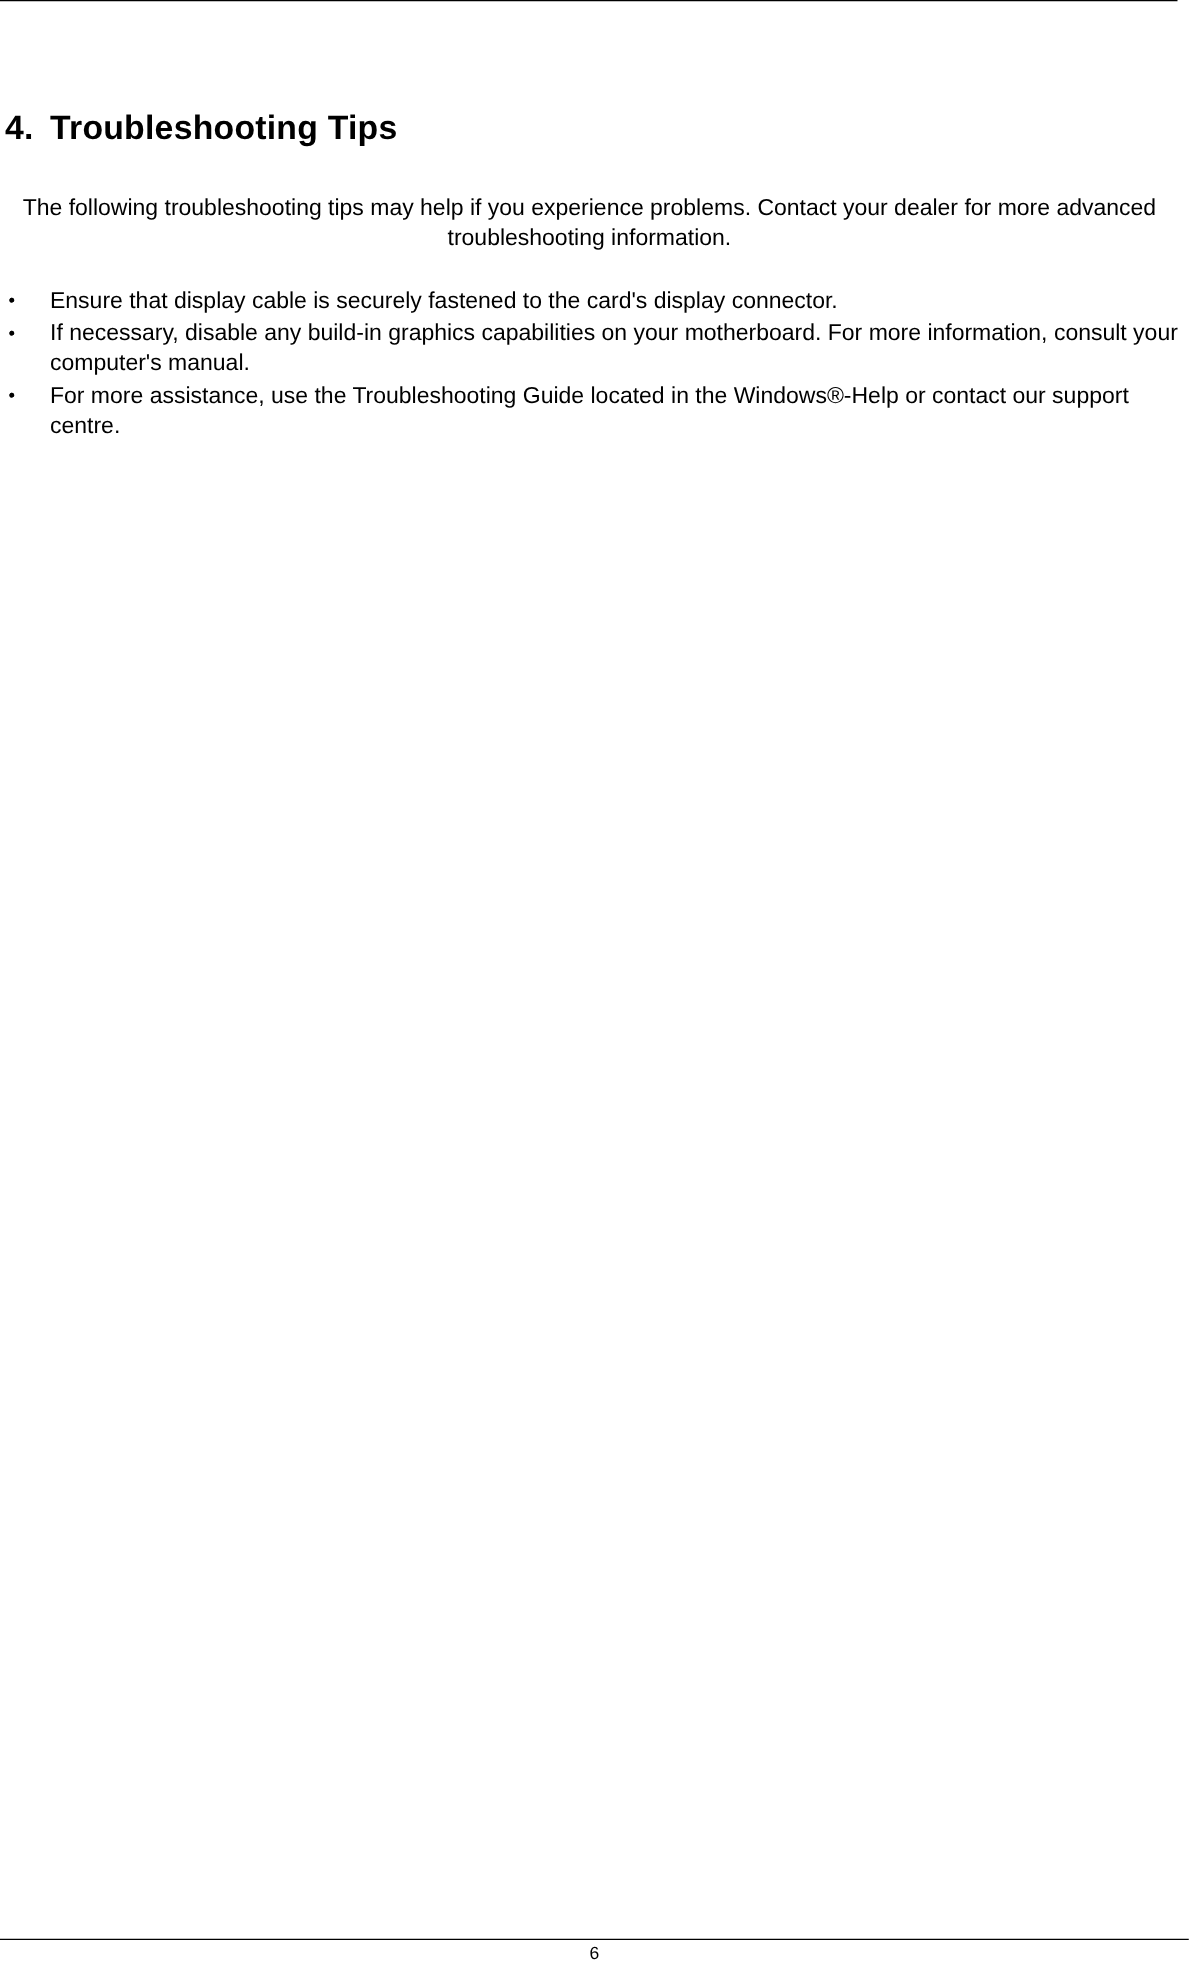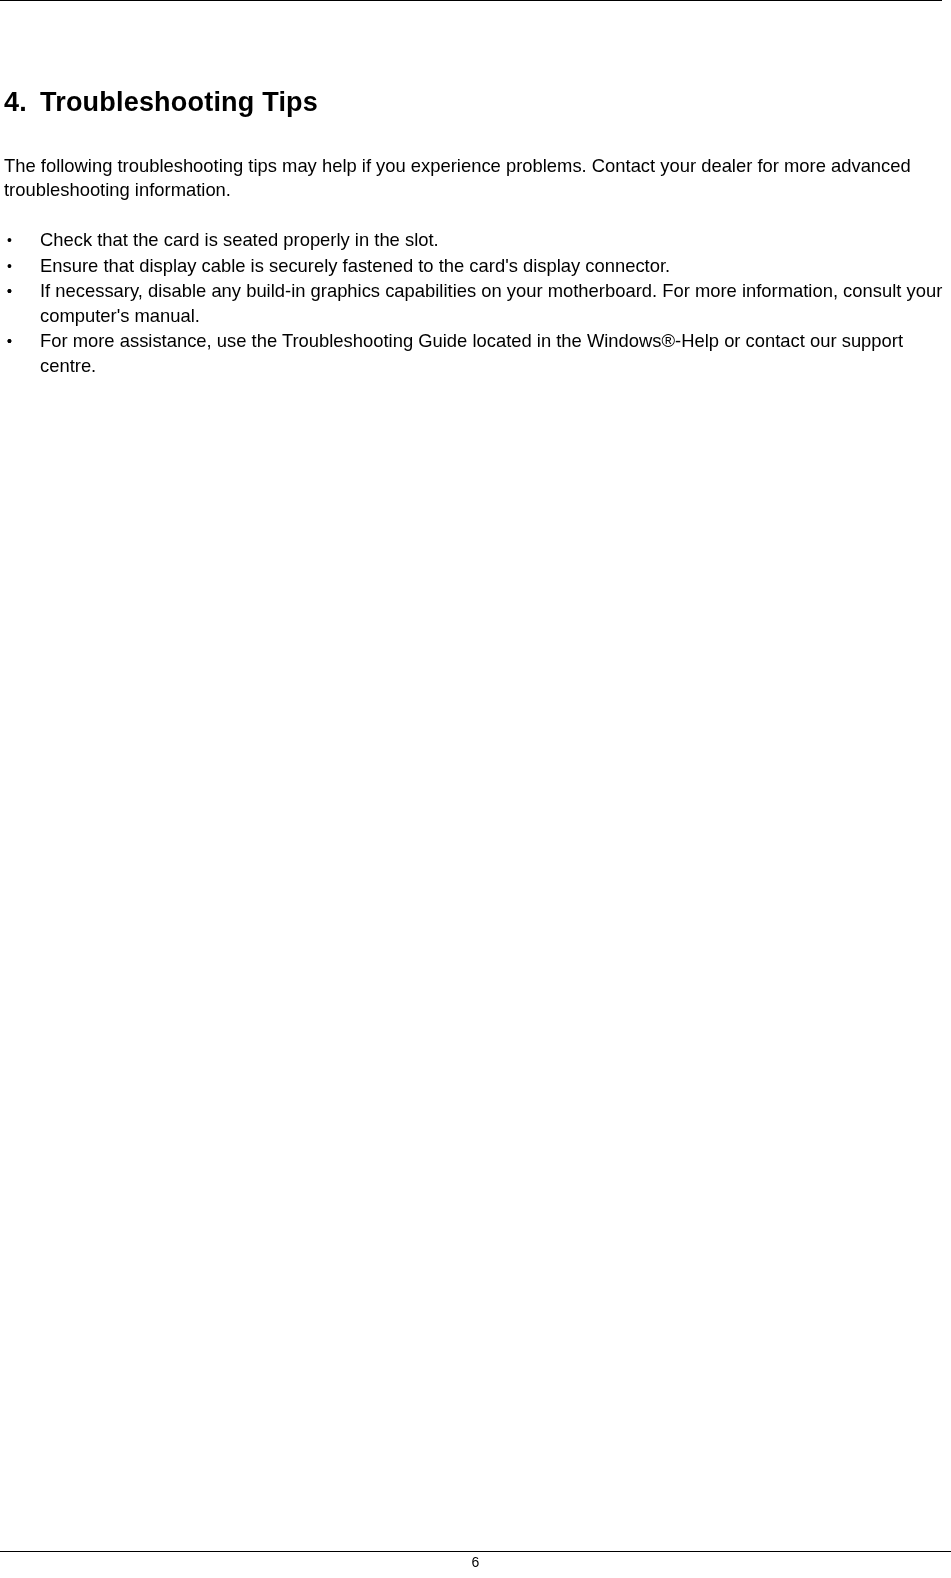--- a/index.html
+++ b/index.html
@@ -38,20 +38,21 @@
     }
     .heading .num {
       display: inline-block;
       width: 36px;
     }
     .intro {
       margin: 34px 0 0 0;
       font-size: 18.4px;
       line-height: 24px;
       width: 935px;
+      text-align: center;
     }
     .tips {
       list-style: none;
       margin: 26px 0 0 0;
       padding: 0;
     }
     .tip {
       position: relative;
       padding-left: 36px;
       font-size: 18.4px;
@@ -91,21 +92,20 @@
 <div class="top-rule"></div>
 
 <div class="page-content">
   <h1 class="heading"><span class="num">4.</span><span>Troubleshooting Tips</span></h1>
 
   <p class="intro">The following troubleshooting tips may help if you experience problems. Contact your dealer for more advanced troubleshooting information.</p>
 
   <ul class="tips">
     <li class="tip">
       <span class="bullet">•</span>
-      <span>Check that the card is seated properly in the slot.</span>
     </li>
     <li class="tip">
       <span class="bullet">•</span>
       <span>Ensure that display cable is securely fastened to the card's display connector.</span>
     </li>
     <li class="tip">
       <span class="bullet">•</span>
     </li>
     <li class="tip">
       <span class="bullet">•</span>

